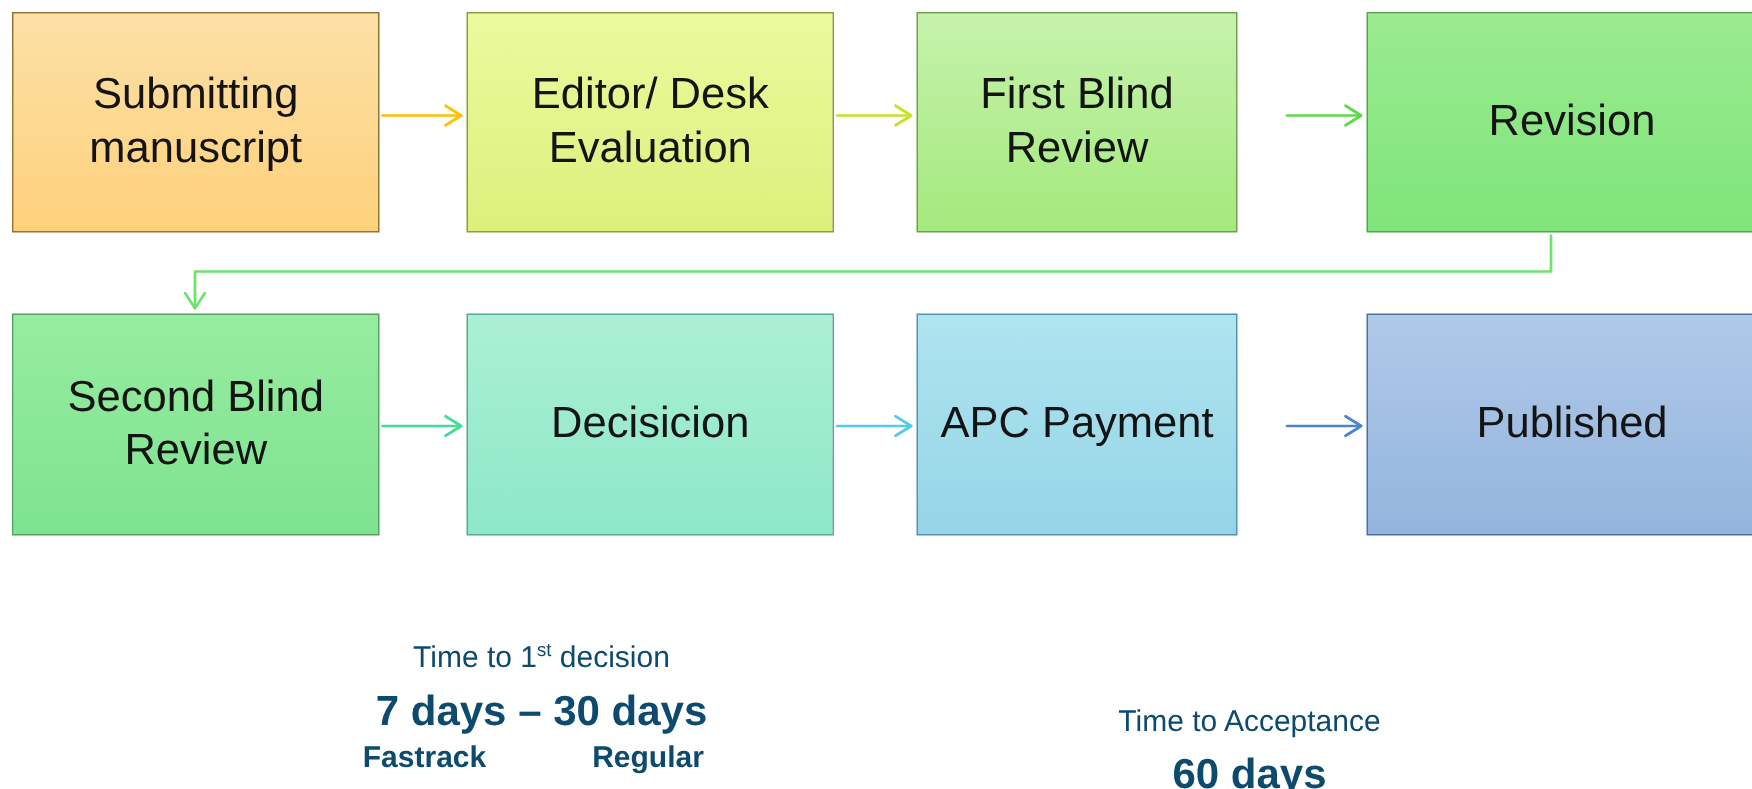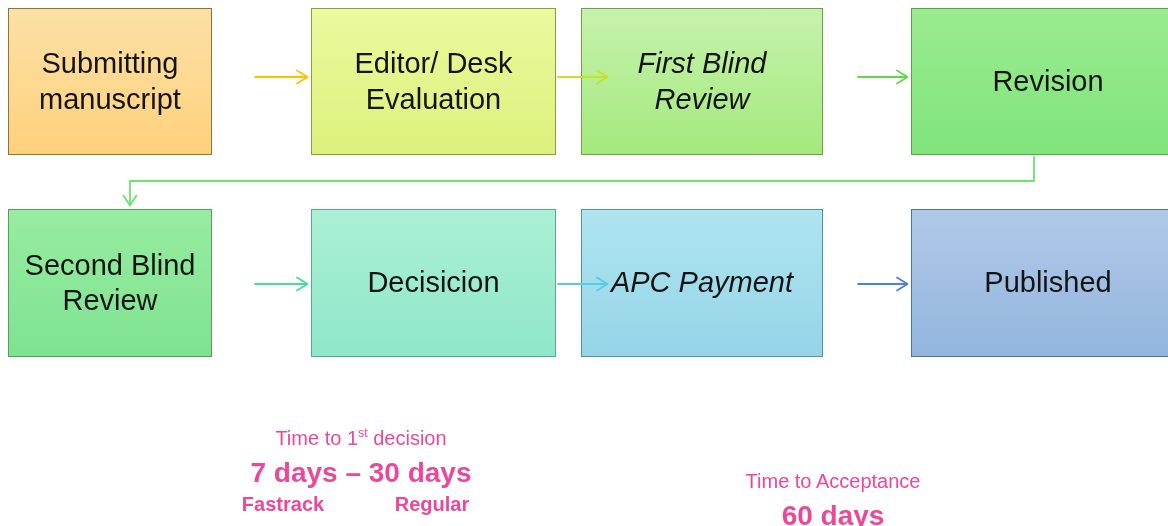--- a/index.html
+++ b/index.html
@@ -20,32 +20,32 @@
     justify-content: center;
     text-align: center;
     font-size: 29px;
     line-height: 1.22;
     color: #141414;
     padding: 6px 10px;
   }
   
   .r1 { top: 8px;  height: 147px; }
   .r2 { top: 209px; height: 148px; }
-  .c1 { left: 8px;   width: 204px; }
+  .c1 { left: 8px;   width: 245px; }
   .c2 { left: 311px; width: 245px; text-align: center; }
-  .c3 { left: 581px; width: 242px; font-style: italic; }
+  .c3 { left: 611px; width: 214px; }
   .c4 { left: 911px; width: 274px; }
 
   #connector-layer {
     position: absolute;
     left: 0; top: 0;
     pointer-events: none;
   }
 
-  .caption-group { position: absolute; text-align: center; color: #ec4899; }
+  .caption-group { position: absolute; text-align: center; color: #0c4a6e; }
   #caption-first-decision { left: 180px; top: 420px; width: 362px; height: 100px; }
   #caption-acceptance     { left: 650px; top: 420px; width: 366px; height: 100px; margin-top: 48px; }
   .caption-title { font-size: 20px; line-height: 26px; margin: 0; }
   .caption-title sup { font-size: 0.62em; }
   .caption-value { font-size: 28px; font-weight: bold; line-height: 40px; margin: 2px 0 0 0; }
   .sub-labels { position: relative; height: 24px; font-size: 20px; line-height: 22px; font-weight: bold; }
   .sub-label { position: absolute; transform: translateX(-50%); white-space: nowrap; }
   #fastrack-label { left: 103px; }
   #regular-label  { left: 252px; }
 </style>

